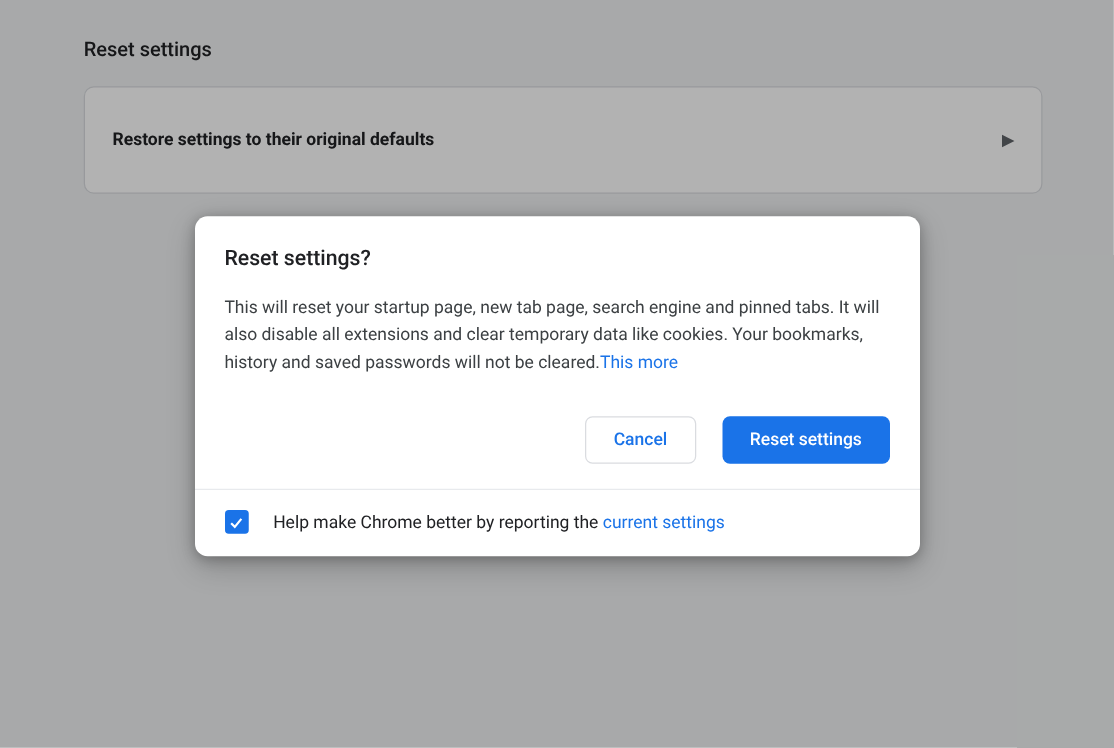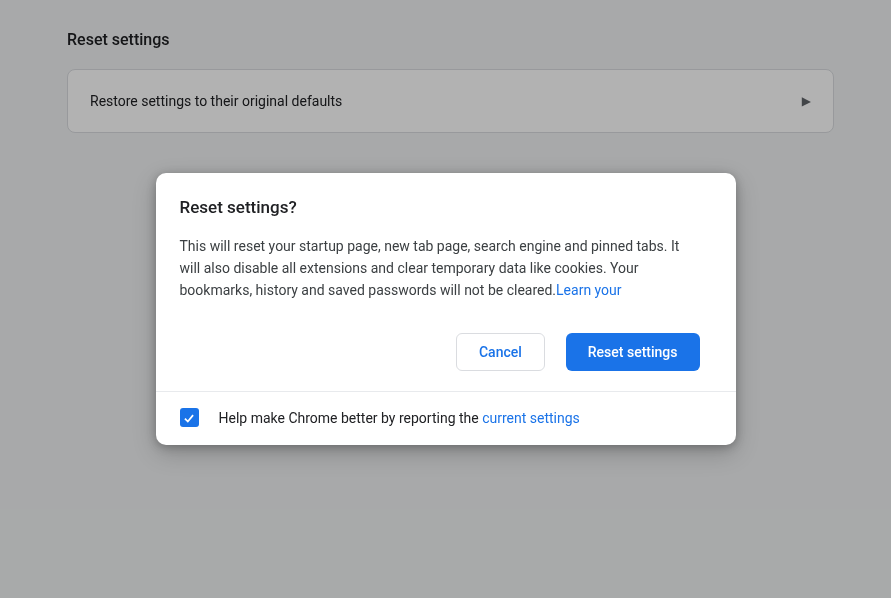--- a/index.html
+++ b/index.html
@@ -29,25 +29,26 @@
       font-weight: 500;
       margin-left: 67px;
       margin-bottom: 20px;
     }
 
     .settings-row {
       background: #ffffff;
       border: 1px solid #dadce0;
       border-radius: 8px;
       margin: 0 57px 0 67px;
-      padding: 23px 22px;
+      padding: 34px 22px;
       display: flex;
       align-items: center;
       justify-content: space-between;
       cursor: pointer;
+      font-weight: bold;
     }
 
     .settings-row-text {
       font-size: 14px;
       color: #202124;
     }
 
     .chevron {
       color: #5f6368;
       font-size: 12px;
@@ -68,21 +69,21 @@
     .dialog {
       background: #ffffff;
       width: 580px;
       border-radius: 10px;
       box-shadow: 0 2px 10px rgba(0,0,0,0.25), 0 8px 24px rgba(0,0,0,0.2);
       overflow: hidden;
       margin-top: 20px;
     }
 
     .dialog-body {
-      padding: 24px 36px 20px 24px;
+      padding: 24px 24px 20px 24px;
     }
 
     .dialog-title {
       font-size: 17px;
       font-weight: 500;
       color: #202124;
       margin-bottom: 18px;
     }
 
     .dialog-description {
@@ -166,21 +167,21 @@
     <span class="settings-row-text">Restore settings to their original defaults</span>
     <span class="chevron">▶</span>
   </div>
 </div>
 
 <div class="overlay">
   <div class="dialog">
     <div class="dialog-body">
       <div class="dialog-title">Reset settings?</div>
       <div class="dialog-description">
-        <span>This will reset your startup page, new tab page, search engine and pinned tabs. It will also disable all extensions and clear temporary data like cookies. Your bookmarks, history and saved passwords will not be cleared.</span><a class="link">Learn your</a>
+        <span>This will reset your startup page, new tab page, search engine and pinned tabs. It will also disable all extensions and clear temporary data like cookies. Your bookmarks, history and saved passwords will not be cleared.</span><a class="link">This more</a>
       </div>
       <div class="dialog-actions">
         <button class="btn btn-secondary">Cancel</button>
         <button class="btn btn-primary">Reset settings</button>
       </div>
     </div>
     <div class="dialog-footer">
       <div class="checkbox">
         <svg viewBox="0 0 24 24">
           <polyline points="5,13 10,18 19,7"></polyline>

